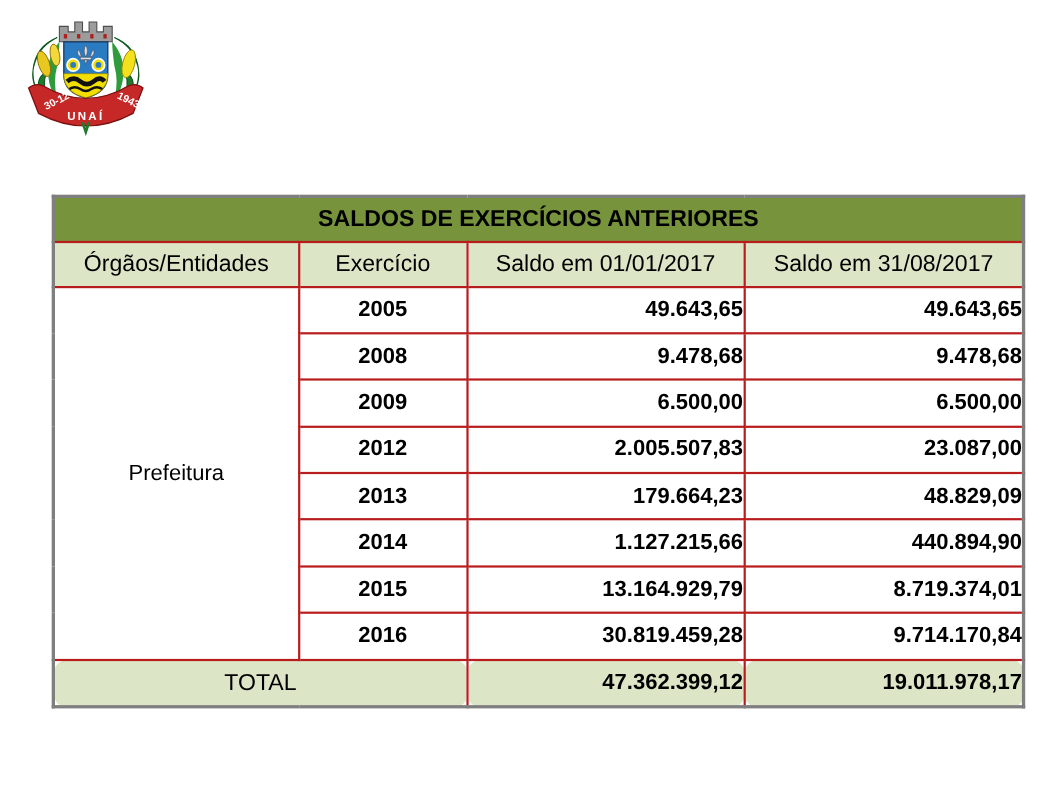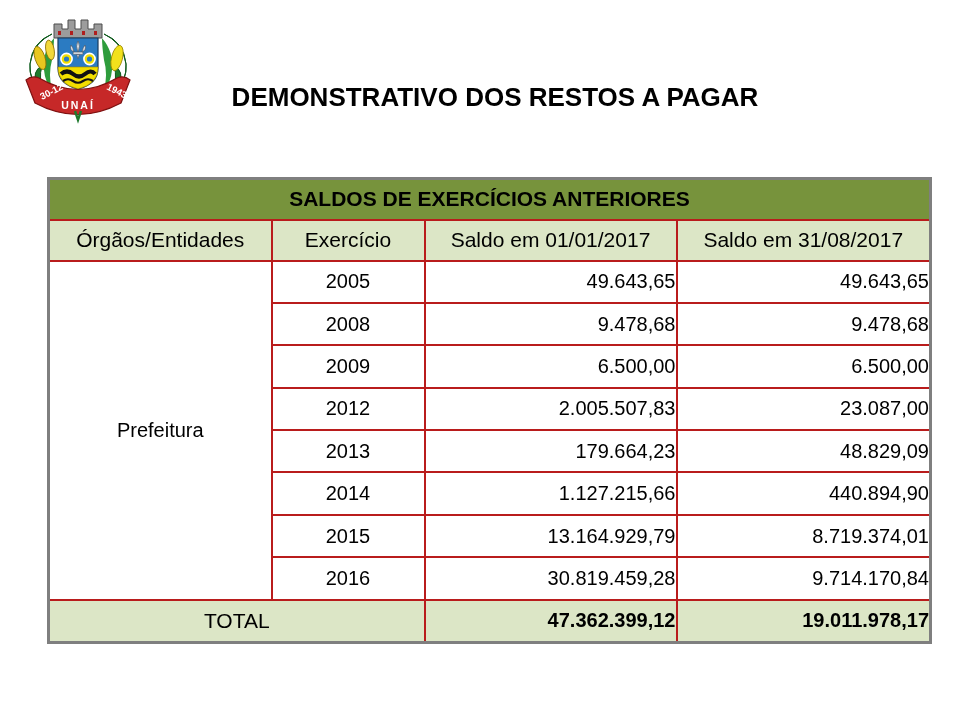--- a/index.html
+++ b/index.html
@@ -57,24 +57,24 @@
   }
   tr.hdr2 { height: 41px; }
   tr.hdr2 td {
     background: #DCE6C6;
     text-align: center;
     font-size: 21px;
     margin-left: 36px;
   }
   tr.data { height: 42.4px; background: #ffffff; }
   td.entity { text-align: center; font-size: 20px; }
-  td.year   { text-align: center; font-weight: normal; }
-  td.num    { text-align: right; padding-right: 46px; }
+  td.year   { text-align: center; font-weight: bold; }
+  td.num    { text-align: right; padding-right: 46px; font-weight: bold; }
   tr.total  { height: 43px; }
-  tr.total td { background: #DCE6C6; }
+  tr.total td { background: #DCE6C6; border-radius: 12px; }
   td.total-label { text-align: center; font-size: 21px; }
   tr.total td.num { font-weight: bold; }
 </style>
 </head>
 <body>
 
 <div class="slide">
 
   <svg class="logo" viewBox="0 0 120 118" aria-hidden="true">
 
@@ -122,21 +122,20 @@
 
     <g>
       <path d="M8,72 Q14,67 21,70 Q60,93 99,70 Q106,67 112,72 L103,95 Q60,118 17,95 Z" fill="#C62828" stroke="#7E1010" stroke-width="1.2"></path>
       <path d="M57,103 L60,112 L63,103" fill="none" stroke="#1F7A2D" stroke-width="2.4"></path>
       <text x="24" y="92" transform="rotate(-27 24 92)" font-size="9.5" font-weight="bold" fill="#FFFFFF">30-12</text>
       <text x="60" y="101" text-anchor="middle" font-size="10.5" font-weight="bold" fill="#FFFFFF" letter-spacing="2">UNAÍ</text>
       <text x="88" y="81" transform="rotate(27 88 81)" font-size="9.5" font-weight="bold" fill="#FFFFFF">1943</text>
     </g>
   </svg>
 
-  <div class="title2">DEMONSTRATIVO DOS RESTOS A PAGAR</div>
 
   <table class="rp">
     <colgroup>
       <col style="width:223px">
       <col style="width:153px">
       <col style="width:252px">
       <col style="width:254px">
     </colgroup>
     <tbody>
         <tr class="hdr1">

